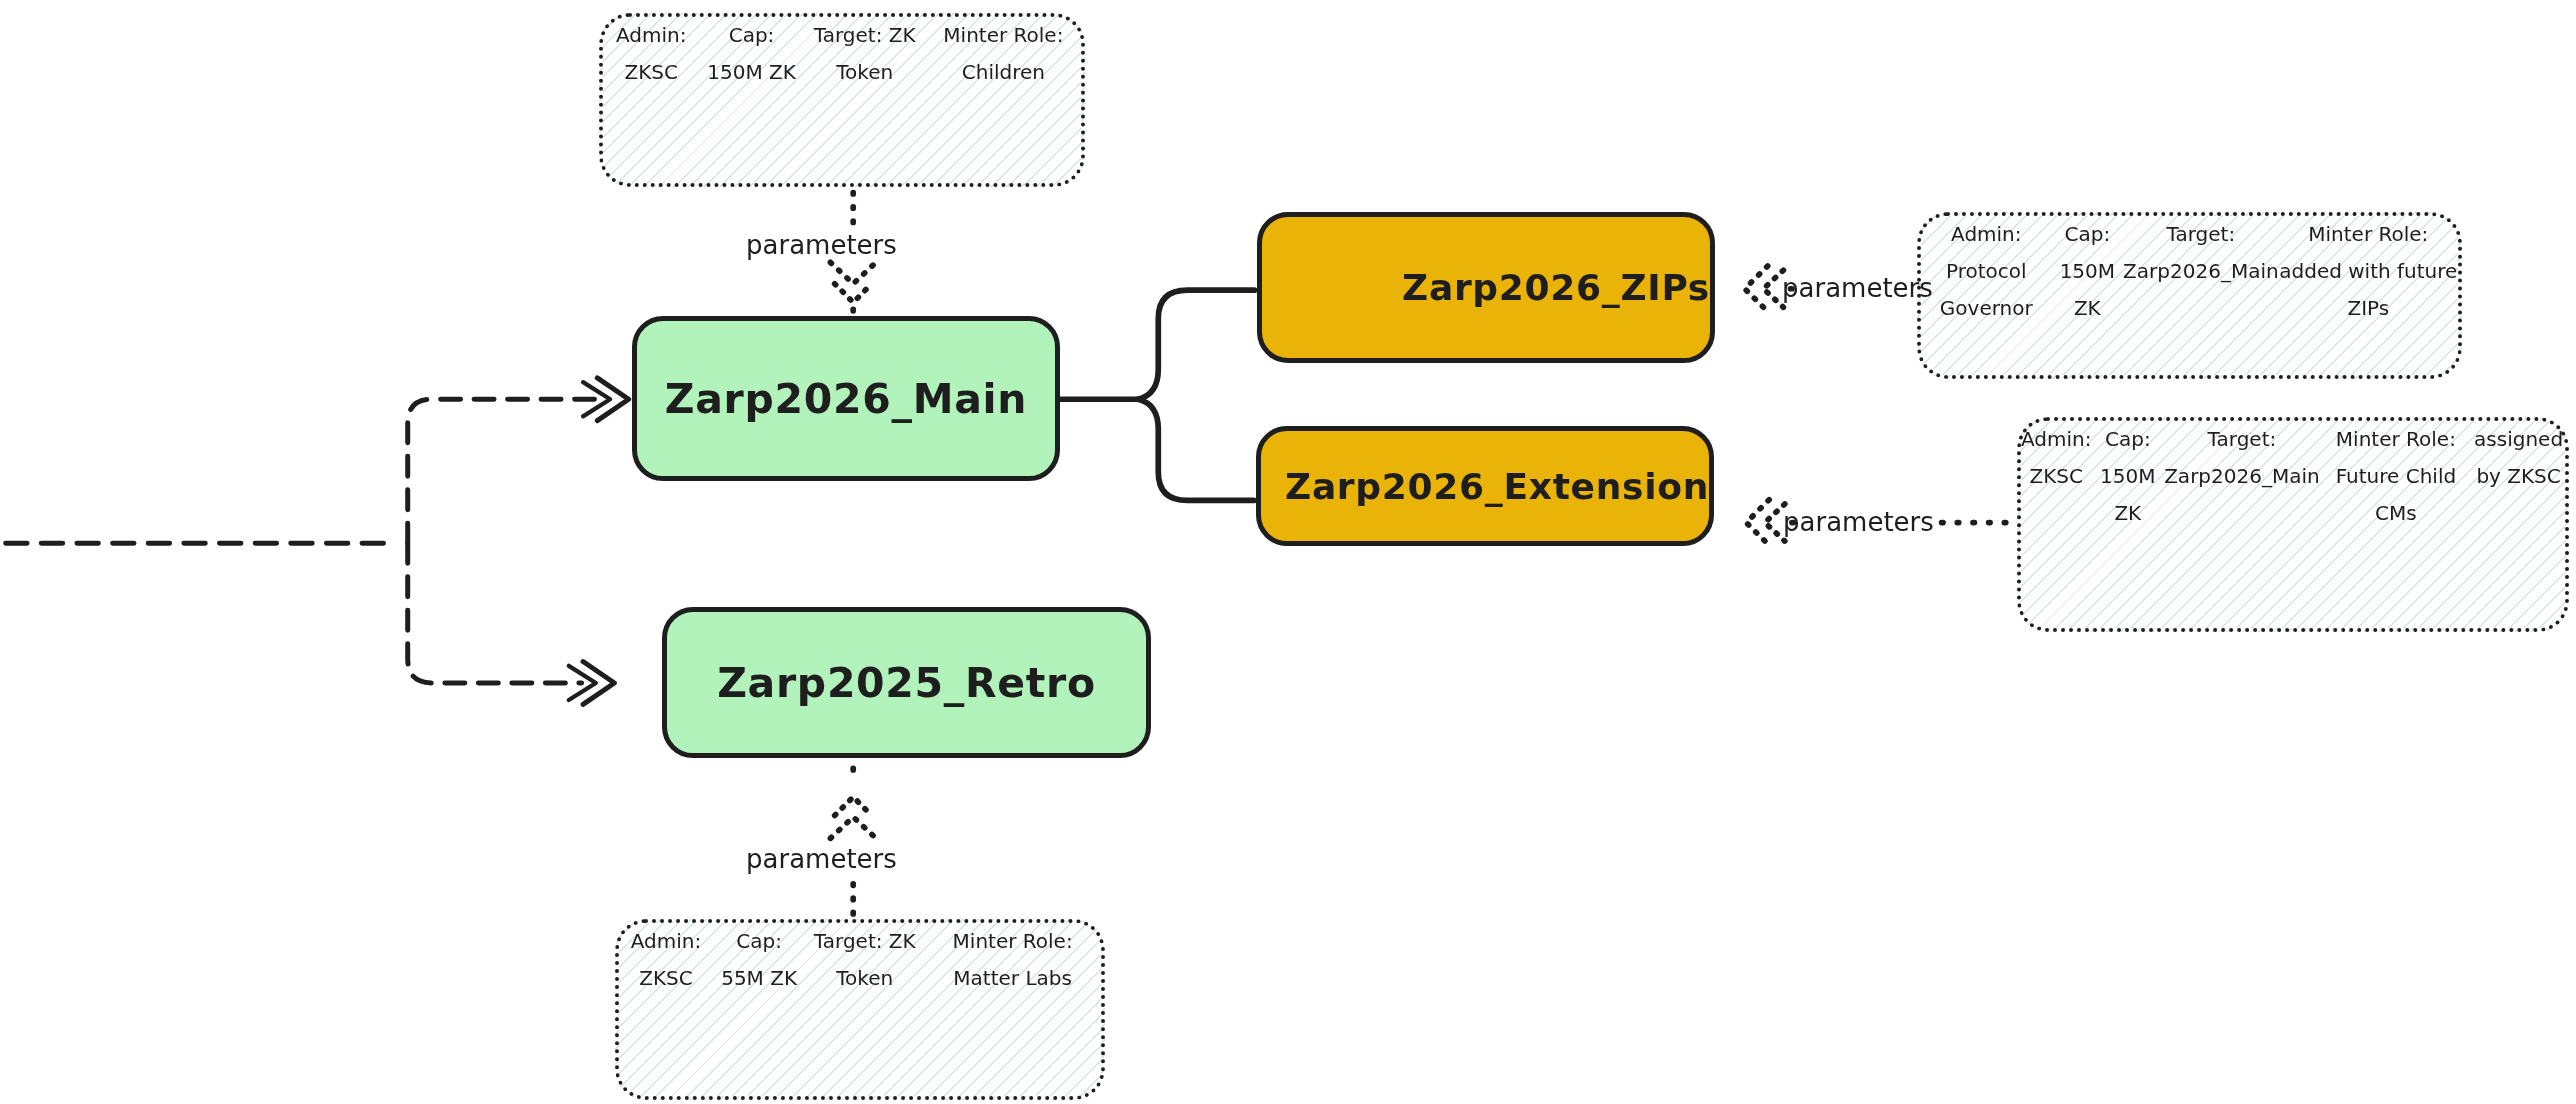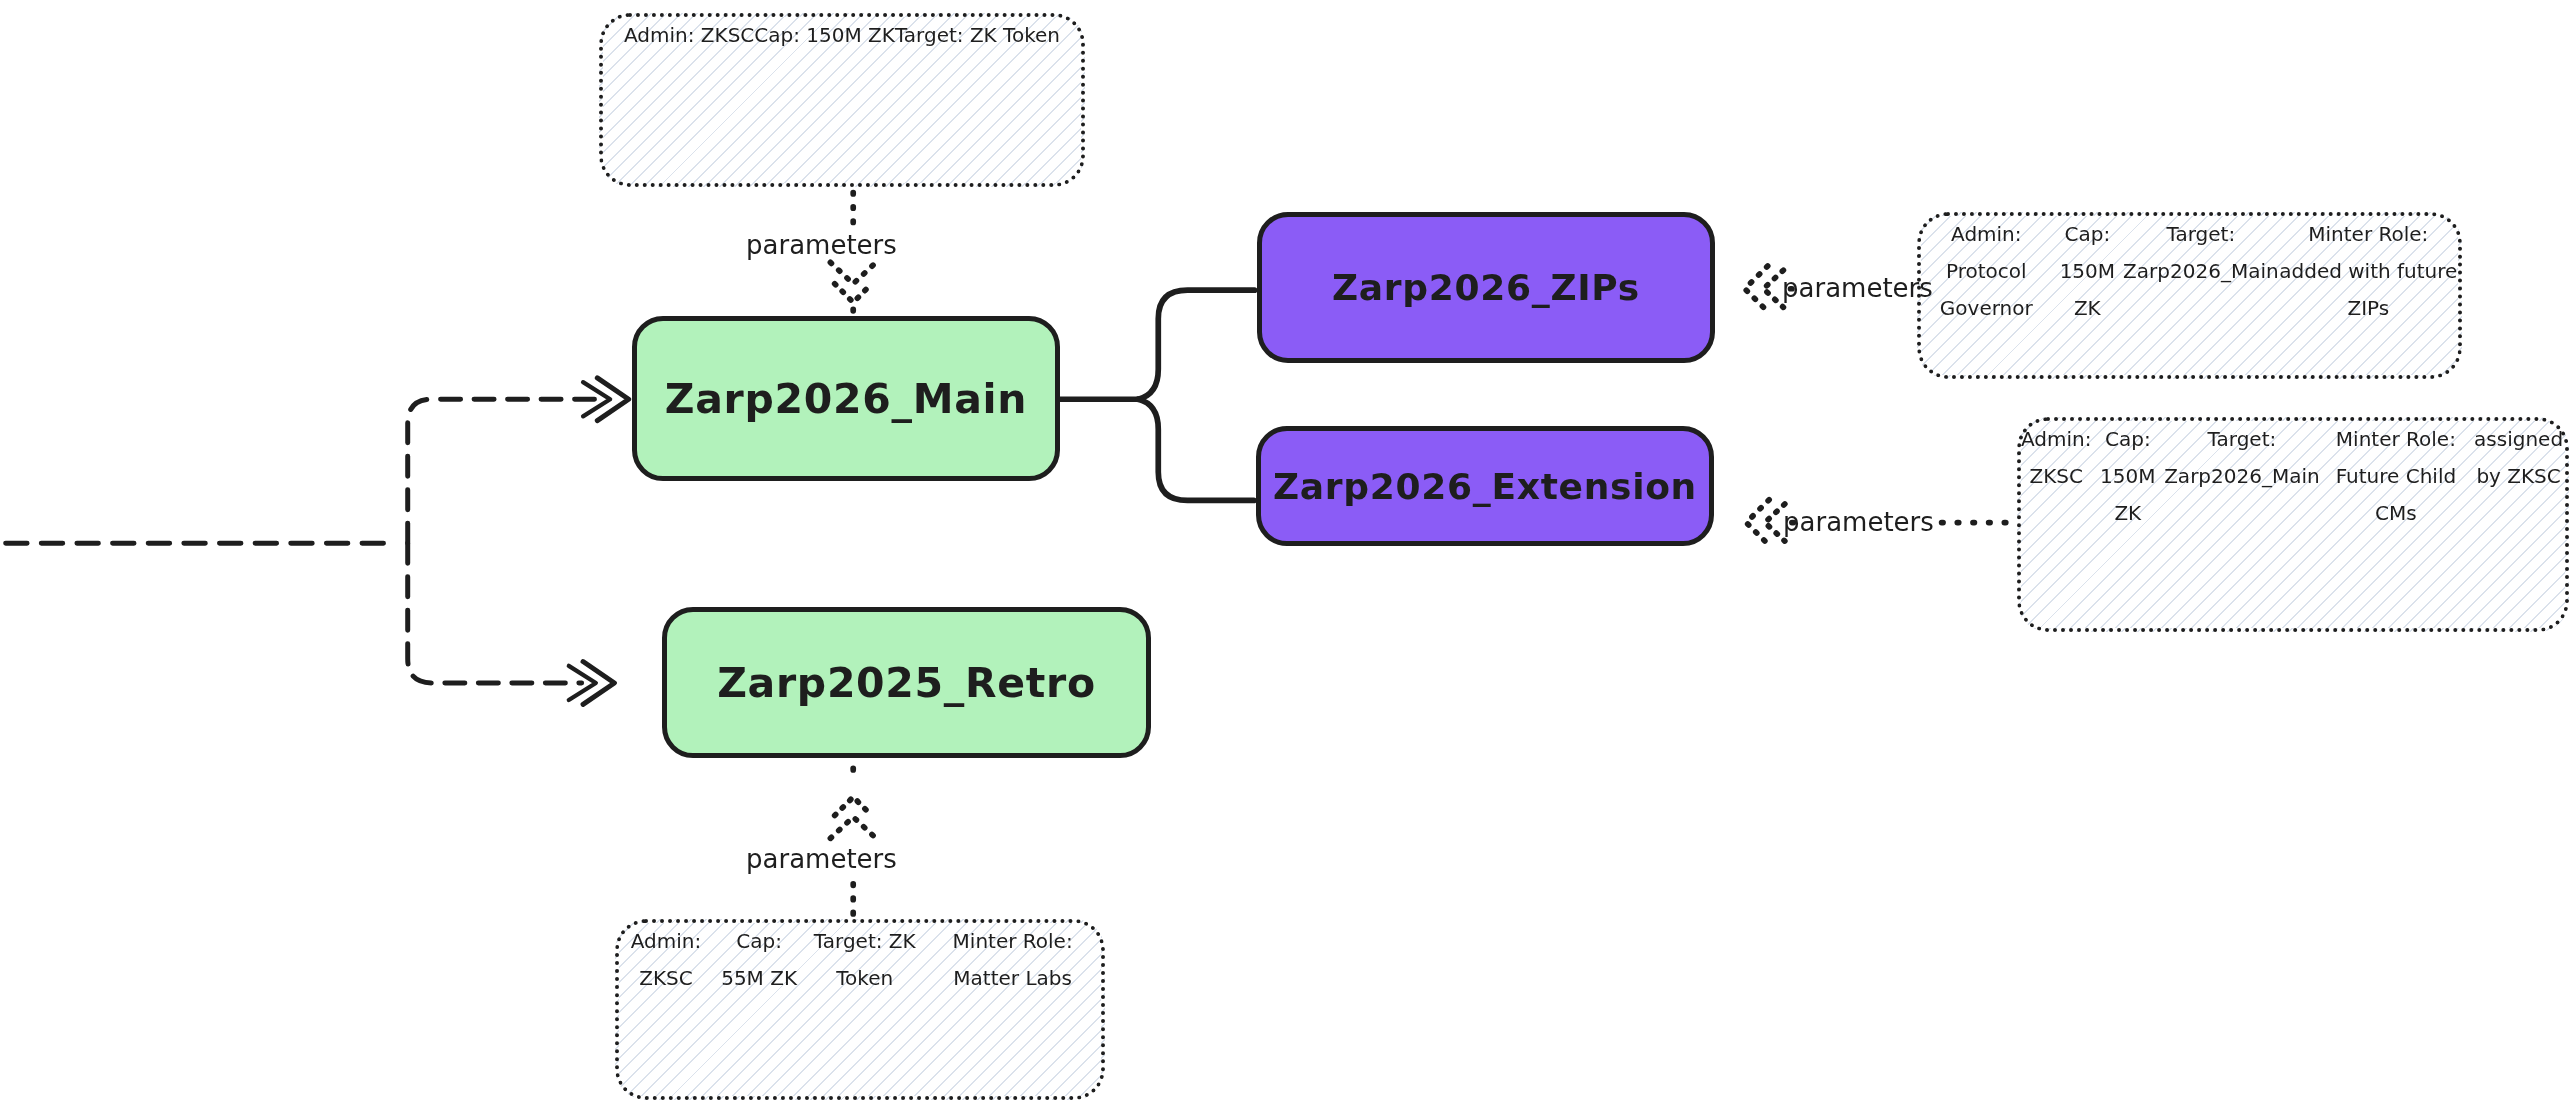--- a/index.html
+++ b/index.html
@@ -16,21 +16,21 @@
     position:absolute;
     border:5px solid #1e1e1e;
     border-radius:31px;
     display:flex;align-items:center;justify-content:center;
     text-align:center;
     font-weight:700;
     box-sizing:border-box;
     letter-spacing:0.7px;
   }
   .node.green{background:#b2f2bb;}
-  .node.gray{background:#8b5cf6;}
+  .node.gray{background:#eab308;justify-content:flex-end;}
   .parambox{
     position:absolute;
     border:4.3px dotted #1e1e1e;
     border-radius:31px;
     box-sizing:border-box;
     display:flex;flex-direction:row;justify-content:center;
     text-align:center;
     font-size:20px;line-height:37px;
     background:
       repeating-linear-gradient(135deg,
@@ -97,20 +97,21 @@
       <path d="M2514 733 H2530" stroke-width="8" stroke-dasharray="2 18"></path>
       <path d="M2724 733 H2824" stroke-width="8" stroke-dasharray="2 20"></path>
     </g>
   </svg>
 
 
   <div class="parambox" style="left:599px;top:13px;width:486px;height:174px;">
     <div>Admin: ZKSC</div>
     <div>Cap: 150M ZK</div>
     <div>Target: ZK Token</div>
+    <div>Minter Role: Children</div>
   </div>
 
   <div class="parambox" style="left:615px;top:919px;width:490px;height:181px;">
     <div>Admin: ZKSC</div>
     <div>Cap: 55M ZK</div>
     <div>Target: ZK Token</div>
     <div>Minter Role: Matter Labs</div>
   </div>
 
   <div class="parambox" style="left:1917px;top:212px;width:545px;height:167px;">

